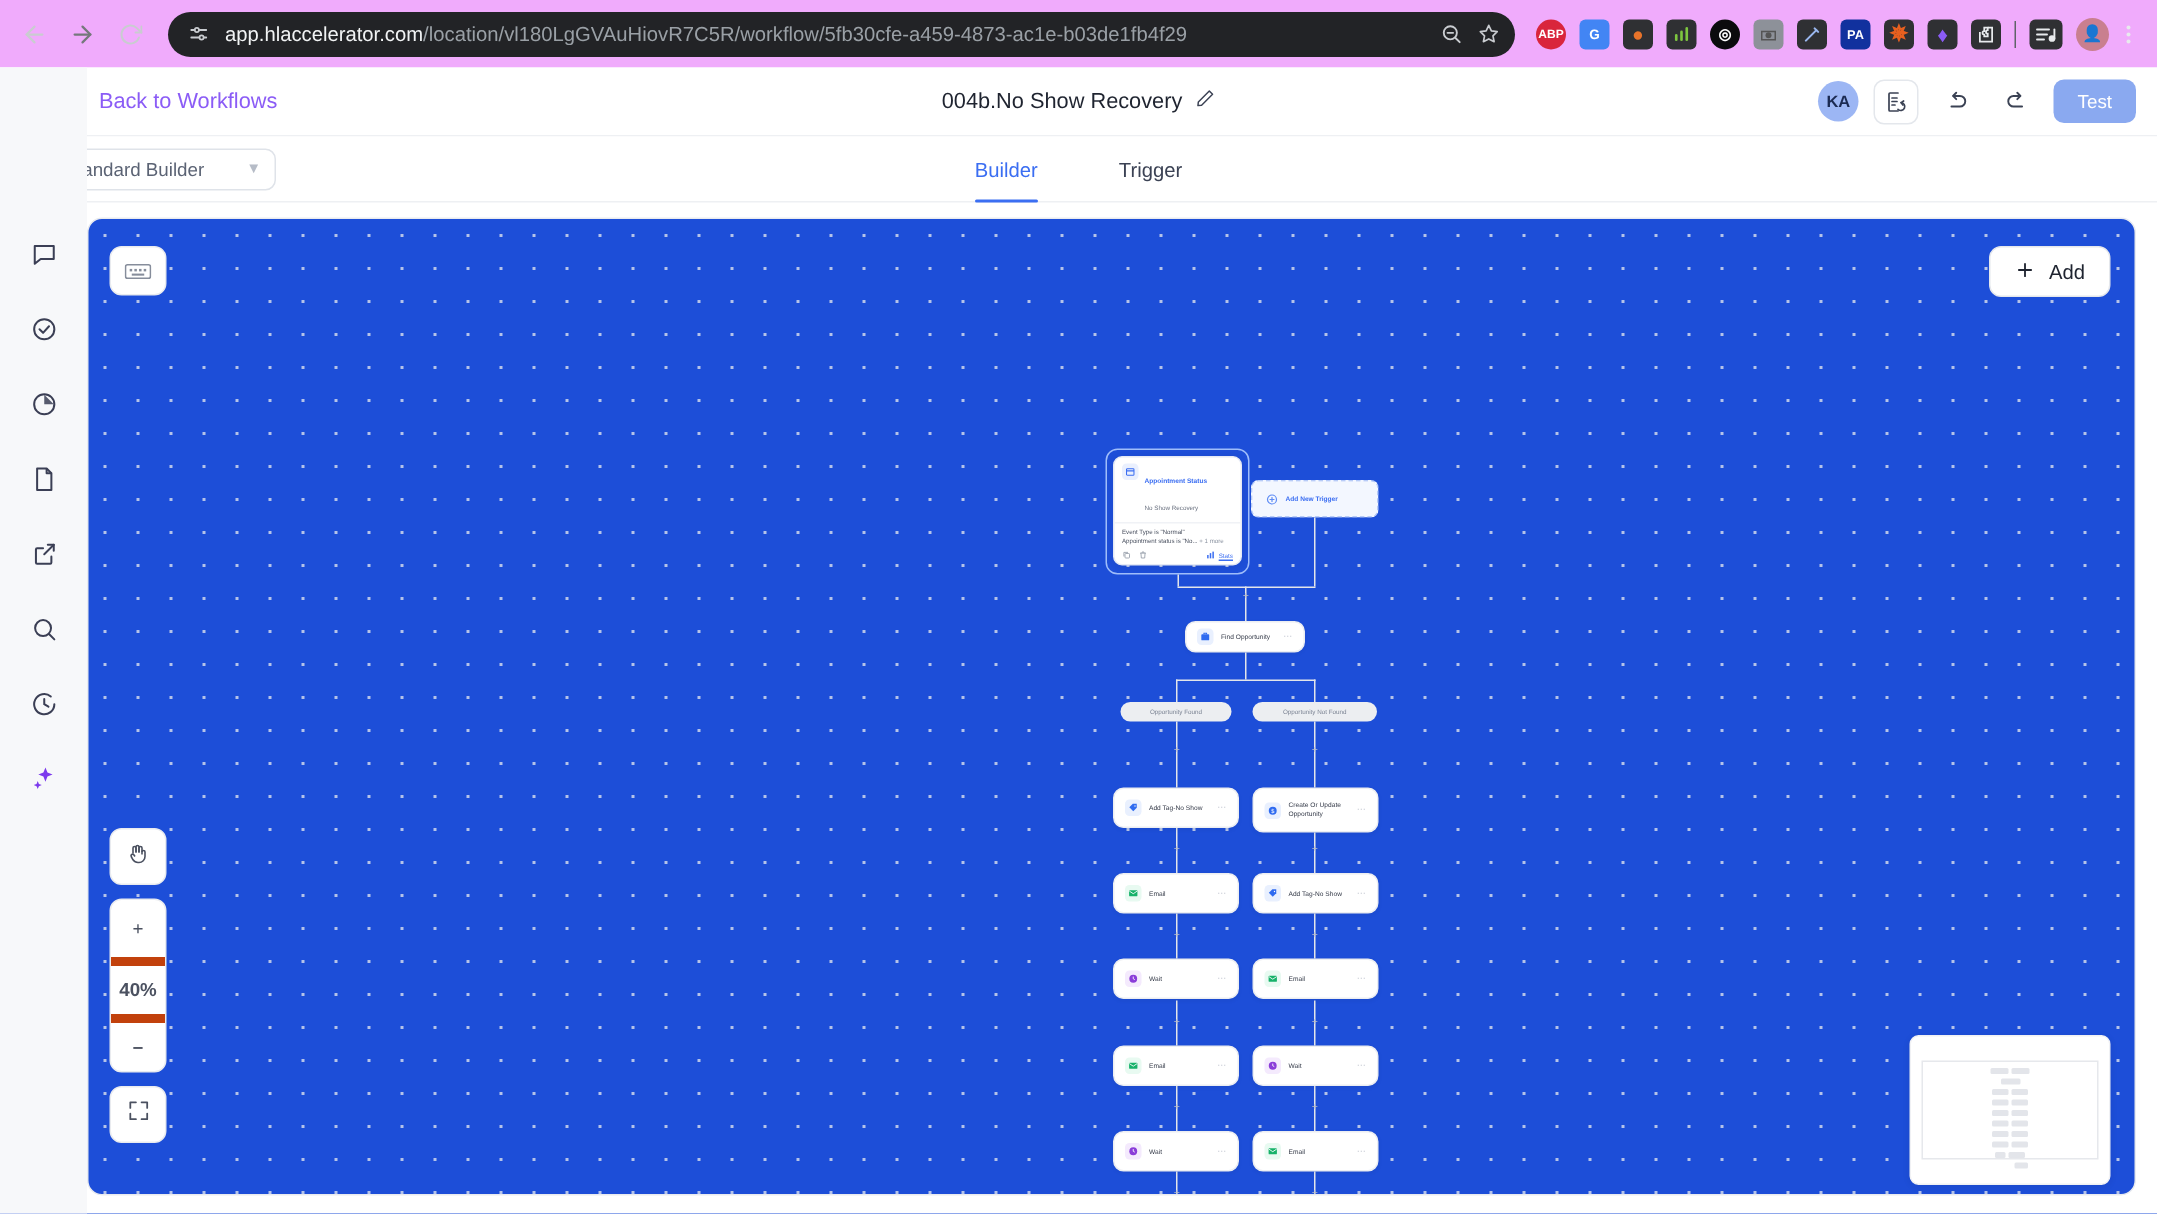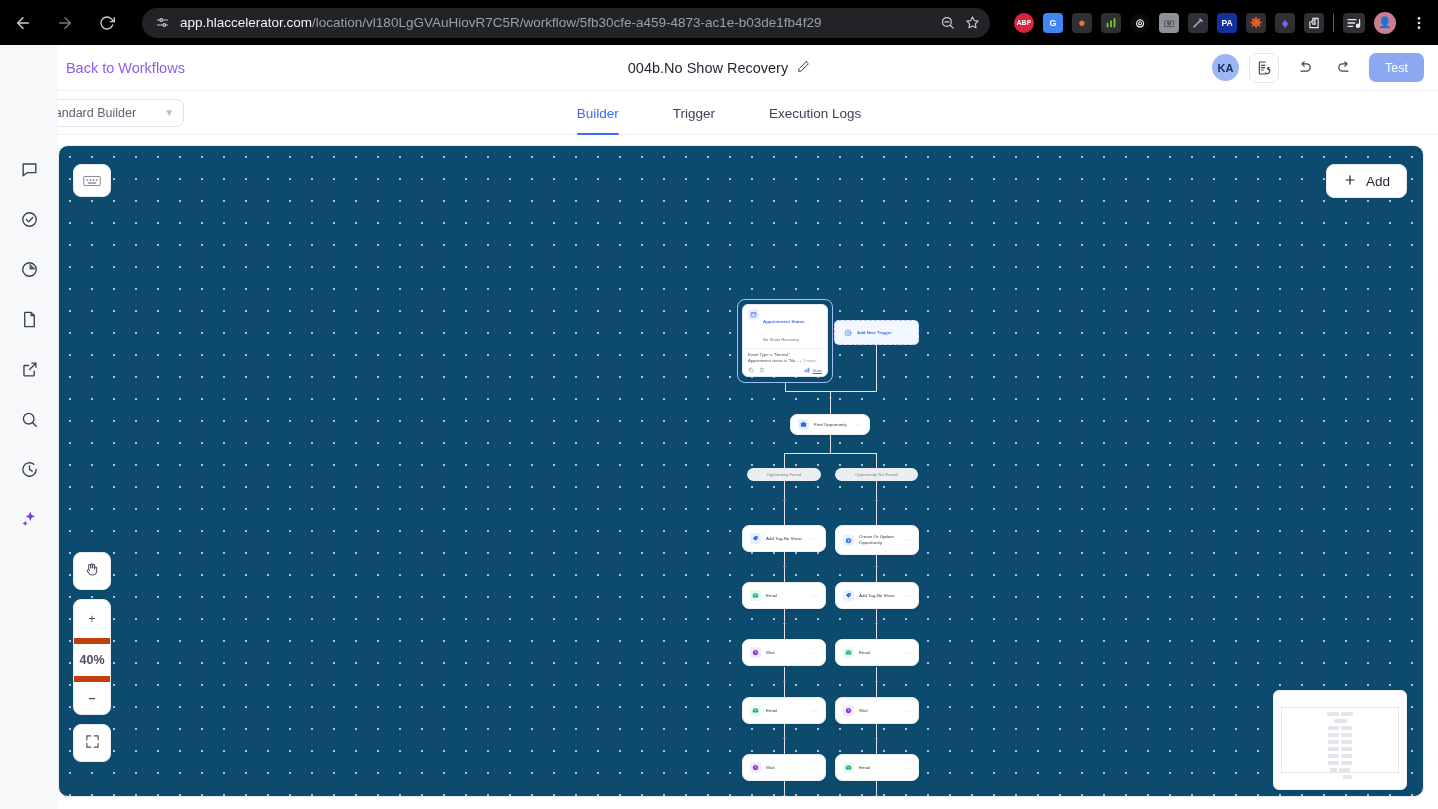--- a/index.html
+++ b/index.html
@@ -5,22 +5,22 @@
   * { box-sizing: border-box; margin:0; padding:0; }
   html,body { width:1438px; height:809px; overflow:hidden; }
   body {
     font-family: "Liberation Sans", sans-serif;
     background:#ffffff;
     -webkit-font-smoothing: antialiased;
   }
 
   
   .browser-bar{
-    height:45px; background:#000000; display:flex; align-items:center;
-    padding:0 8px; gap:12px; position:relative;
+    height:45px; background:#f0abfc; display:flex; align-items:center;
+    padding:0 8px; gap:2px; position:relative;
   }
   .nav-btn{
     width:30px;height:30px;border-radius:50%;display:flex;align-items:center;justify-content:center;
     color:#c9ccd0; flex:0 0 auto;
   }
   .nav-btn.disabled{ color:#75787c; }
   .nav-btn svg{ display:block; }
   .omnibox{
     flex:1 1 auto; height:30px; background:#222326; border-radius:16px;
     display:flex; align-items:center; padding:0 10px; margin-left:8px; margin-right:6px;
@@ -106,21 +106,21 @@
     width:30px;height:17px;border-radius:9px;background:#3b6ef2;position:relative;flex:0 0 auto;
   }
   .toggle .knob{
     position:absolute;top:2px;right:2px;width:13px;height:13px;border-radius:50%;background:#fff;
   }
 
   
   .canvas-outer{ padding:10px 14px 12px 58px; height:calc(809px - 45px - 46px - 44px); }
   .canvas{
     position:relative;width:100%;height:100%;
-    border:1px solid #e9ebef;border-radius:10px;background:#0c4a6e;overflow:hidden;
+    border:1px solid #e9ebef;border-radius:10px;background:#1d4ed8;overflow:hidden;
   }
   .canvas-dots{
     position:absolute;inset:0;
     background-image:radial-gradient(#e8eaee 1px, transparent 1px);
     background-size:22px 22px; opacity:.75;
   }
 
   
   .rail{
     position:absolute;left:0;top:45px;bottom:0;width:58px;background:#f7f8fa;
@@ -244,21 +244,21 @@
       </span>
       <span>
         <svg width="15" height="15" viewBox="0 0 24 24" fill="none" stroke="currentColor" stroke-width="1.8" stroke-linejoin="round">
             <polygon points="12 3 14.8 9 21 9.8 16.5 14.2 17.7 20.5 12 17.5 6.3 20.5 7.5 14.2 3 9.8 9.2 9"></polygon>
           </svg>
       </span>
     </span>
   </div>
 
   <div class="ext-strip">
-    <div class="ext" style="background:#d9253c;border-radius:50%;font-family:Liberation Mono, monospace;">
+    <div class="ext" style="background:#d9253c;border-radius:50%;">
         <span>ABP</span>
       </div>
     <div class="ext" style="background:#4285f4;">
         <span style="font-size:9px">G</span>
       </div>
     <div class="ext" style="background:#2f3033;">
         <span style="font-size:13px;color:#e8732a;line-height:1">●</span>
       </div>
     <div class="ext" style="background:#2f3033;">
         <svg width="14" height="14" viewBox="0 0 24 24" fill="none" stroke="#7ec63f" stroke-width="3" stroke-linecap="round">
@@ -369,23 +369,20 @@
   <div class="builder-select">
     <span>Standard Builder</span>
     <span class="cdn">▼</span>
   </div>
   <div class="tabs">
     <div class="tab active">
         <span>Builder</span>
       </div>
     <div class="tab">
         <span>Trigger</span>
-      </div>
-    <div class="tab">
-        <span>Execution Logs</span>
       </div>
   </div>
 </div>
 
 <div class="rail">
   <div class="rail-ic">
     <svg width="19" height="19" viewBox="0 0 24 24" fill="none" stroke="currentColor" stroke-width="1.7" stroke-linejoin="round">
         <path d="M4 5h16v11H9l-5 4V5z"></path>
       </svg>
   </div>

